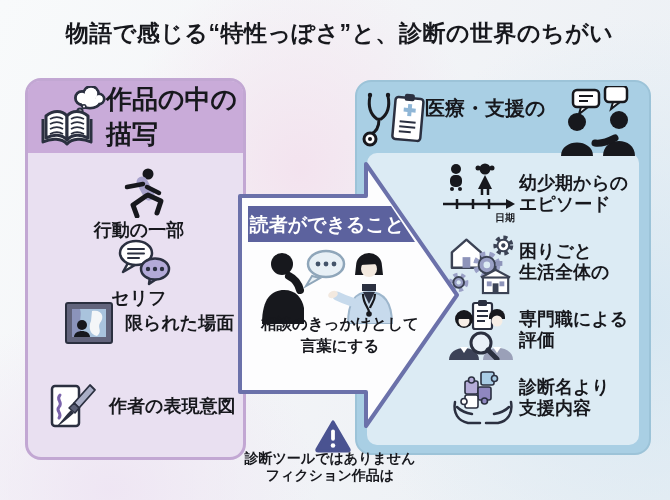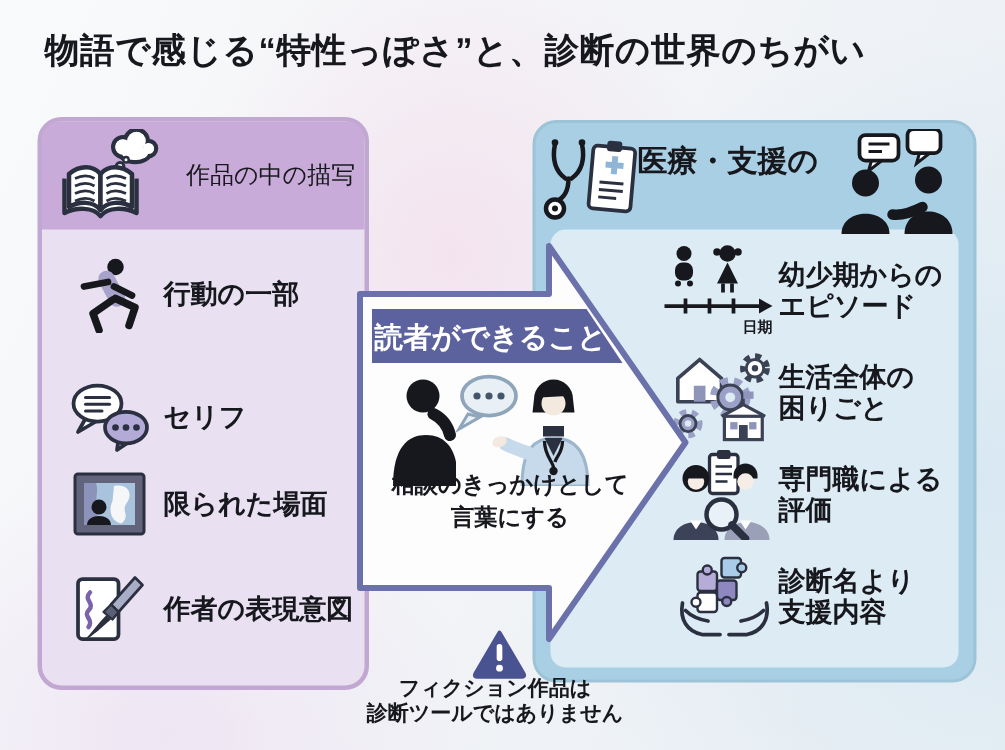--- a/index.html
+++ b/index.html
@@ -6,28 +6,28 @@
   .stage{
     position:relative;width:670px;height:500px;overflow:hidden;
     font-family:"Liberation Sans",sans-serif;color:#17181d;
     background:
       radial-gradient(260px 300px at 300px 170px, rgba(243,226,238,0.95), rgba(243,226,238,0) 70%),
       radial-gradient(300px 260px at 110px 490px, rgba(238,228,243,0.9), rgba(238,228,243,0) 70%),
       radial-gradient(420px 420px at 650px 320px, rgba(214,231,242,0.9), rgba(214,231,242,0) 72%),
       linear-gradient(115deg,#f8fafb 0%,#f3f4f7 45%,#e9eff4 100%);
   }
   .title{position:absolute;top:18px;left:0;width:607px;text-align:center;
-    font-size:23px;font-weight:800;letter-spacing:.5px;}
+    font-size:23px;font-weight:800;letter-spacing:.5px;padding-left:36px;}
   
   .lpanel{position:absolute;left:25px;top:78px;width:221px;height:382px;
     background:#e9e0f1;border:3px solid #c2a7d3;border-radius:16px;box-sizing:border-box;z-index:1;}
   .lheader{position:absolute;left:0;top:0;width:215px;height:72px;background:#c9abd9;
     border-radius:12px 12px 0 0;}
-  .lheader .hlabel{position:absolute;left:96px;top:0;height:72px;display:flex;align-items:center;
-    font-size:16px;font-weight:400;}
+  .lheader .hlabel{position:absolute;left:78px;top:0;height:72px;display:flex;align-items:center;
+    font-size:26px;font-weight:700;}
   .lheader svg{position:absolute;left:12px;top:5px;}
   .lrow{position:absolute;left:0;width:215px;height:60px;display:flex;align-items:center;}
   .lrow .ic{width:58px;margin-left:16px;display:flex;justify-content:center;align-items:center;flex:none;}
   .lrow .lab{margin-left:7px;font-size:18px;font-weight:800;}
   
   .rpanel{position:absolute;left:355px;top:80px;width:296px;height:375px;
     background:#a9cfe4;border:2px solid #9cc3d8;border-radius:16px;box-sizing:border-box;z-index:1;}
   .rheader-label{position:absolute;left:68px;top:14px;font-size:20px;font-weight:800;line-height:24px;text-align:center;}
   .rpanel .steth{position:absolute;left:5px;top:8px;}
   .rpanel .talk{position:absolute;left:198px;top:4px;z-index:3;}
@@ -85,55 +85,55 @@
             <path d="M10,48 C15,45.5 19,45.5 23,48"></path>
           <path d="M31,33 C35,30.5 39,30.5 44,33"></path>
             <path d="M31,38 C35,35.5 39,35.5 44,38"></path>
             <path d="M31,43 C35,40.5 39,40.5 44,43"></path>
             <path d="M31,48 C35,45.5 39,45.5 44,48"></path>
         </g>
       </svg>
       <div class="hlabel">作品の中の描写</div>
     </div>
 
-    <div class="lrow" style="top:85px;">
+    <div class="lrow" style="top:85px;flex-direction:column;">
       <span class="ic">
         <svg width="52" height="52" viewBox="0 0 52 52">
           <circle cx="30" cy="8" r="5.5" fill="#17181d"></circle>
           <path d="M24,16 L31,29" stroke="#a7a2cb" stroke-width="11" stroke-linecap="round" fill="none"></path>
           <path d="M25,18 L9,21" stroke="#17181d" stroke-width="4.5" stroke-linecap="round" fill="none"></path>
           <path d="M29,21 L41,27" stroke="#17181d" stroke-width="4.5" stroke-linecap="round" fill="none"></path>
           <path d="M30,29 L43,35 L39,47" fill="none" stroke="#17181d" stroke-width="5" stroke-linecap="round" stroke-linejoin="round"></path>
           <path d="M28,30 L15,39 L19,50" fill="none" stroke="#17181d" stroke-width="5" stroke-linecap="round" stroke-linejoin="round"></path>
         </svg>
       </span>
       <span class="lab">行動の一部</span>
     </div>
 
-    <div class="lrow" style="top:167px;">
+    <div class="lrow" style="top:157px;flex-direction:column;">
       <span class="ic">
         <svg width="56" height="48" viewBox="0 0 56 48">
           <path d="M12,25 L7,34 L19,27 Z" fill="#fff" stroke="#2b3040" stroke-width="2.5" stroke-linejoin="round"></path>
           <ellipse cx="20" cy="15" rx="16" ry="12" fill="#fff" stroke="#2b3040" stroke-width="2.5"></ellipse>
           <g stroke="#2b3040" stroke-width="2" stroke-linecap="round">
             <path d="M12,11 H28"></path>
               <path d="M12,15.5 H28"></path>
               <path d="M12,20 H23"></path>
           </g>
           <path d="M34,39 L33,46 L42,40 Z" fill="#b3aad8" stroke="#2b3040" stroke-width="2.5" stroke-linejoin="round"></path>
           <ellipse cx="39" cy="31" rx="14" ry="10.5" fill="#b3aad8" stroke="#2b3040" stroke-width="2.5"></ellipse>
           <circle cx="32" cy="31" r="2.2" fill="#2b3040"></circle>
             <circle cx="39" cy="31" r="2.2" fill="#2b3040"></circle>
             <circle cx="46" cy="31" r="2.2" fill="#2b3040"></circle>
         </svg>
       </span>
       <span class="lab">セリフ</span>
     </div>
 
-    <div class="lrow" style="top:225px;">
+    <div class="lrow" style="top:212px;padding-left:16px;">
       <span class="ic">
         <svg width="50" height="44" viewBox="0 0 50 44">
           <rect x="2" y="2" width="46" height="40" rx="2" fill="#62647c" stroke="#2b3040" stroke-width="2"></rect>
           <rect x="8" y="8" width="34" height="28" fill="#a9c3dd"></rect>
           <path d="M8,8 h8 c2,6 -1,10 1,14 c1.5,5 -1,9 0,14 h-9 Z" fill="#8b93bb"></path>
           <path d="M28,10 C38,8 41,16 36,22 C33,27 39,30 33,35 C26,34 24,26 27,20 Z" fill="#f4f6f8"></path>
           <circle cx="18" cy="24" r="5" fill="#17181d"></circle>
           <path d="M10,36 C10,28 26,28 26,36 Z" fill="#17181d"></path>
         </svg>
       </span>
@@ -236,22 +236,22 @@
             <path d="M49,42 V34" stroke="#3b4254" stroke-width="2"></path>
             <rect x="49" y="33" width="7" height="5" fill="#8e94ba"></rect>
             <path d="M34,50 L49,42 L64,50" fill="#fff" stroke="#3b4254" stroke-width="2.2" stroke-linejoin="round"></path>
             <rect x="36" y="50" width="26" height="16" fill="#fff" stroke="#3b4254" stroke-width="2.2"></rect>
             <rect x="40" y="54" width="5" height="5" fill="#8e94ba"></rect>
               <rect x="53" y="54" width="5" height="5" fill="#8e94ba"></rect>
             <rect x="46" y="56" width="6" height="10" fill="#3b4254"></rect>
           </svg>
         </span>
         <span class="lab">
+          <span>困りごと</span>
           <span>生活全体の</span>
-          <span>困りごと</span>
         </span>
       </div>
 
       <div class="rrow" style="top:146px;">
         <span class="ic">
           <svg width="68" height="60" viewBox="0 0 68 60">
             <rect x="26" y="3" width="19" height="26" rx="2" fill="#fff" stroke="#2b3040" stroke-width="2.2"></rect>
             <rect x="31" y="0" width="9" height="6" rx="1.5" fill="#2b3040"></rect>
             <path d="M30,11 H41 M30,16 H41 M30,21 H38" stroke="#2b3040" stroke-width="1.8"></path>
             <circle cx="17" cy="19" r="9" fill="#17181d"></circle>
@@ -341,17 +341,17 @@
     <span>相談のきっかけとして</span>
     <span>言葉にする</span>
   </div>
 
   <svg class="warn-ic" width="38" height="34" viewBox="0 0 40 36">
     <path d="M20,3 L37,32 Q38,34 35.5,34 H4.5 Q2,34 3,32 Z" fill="#4a5391" stroke="#4a5391" stroke-width="3" stroke-linejoin="round"></path>
     <rect x="18" y="11" width="4" height="12" rx="2" fill="#fff"></rect>
     <circle cx="20" cy="28" r="2.4" fill="#fff"></circle>
   </svg>
   <div class="footer-note">
+    <span>診断ツールではありません</span>
     <span>フィクション作品は</span>
-    <span>診断ツールではありません</span>
   </div>
 
 </div>
 
 </body></html>

